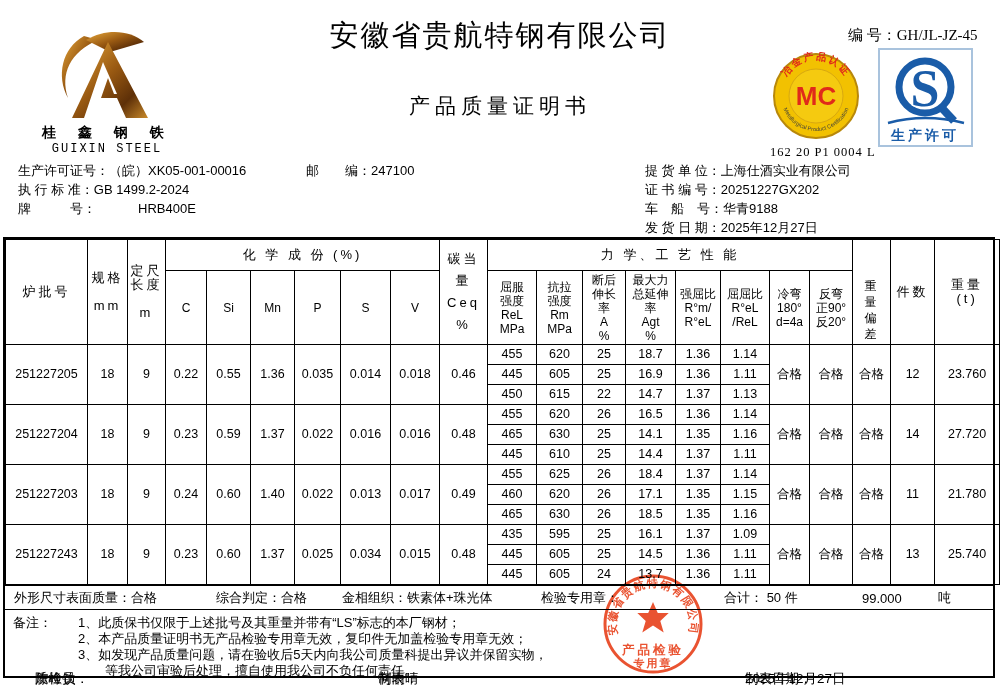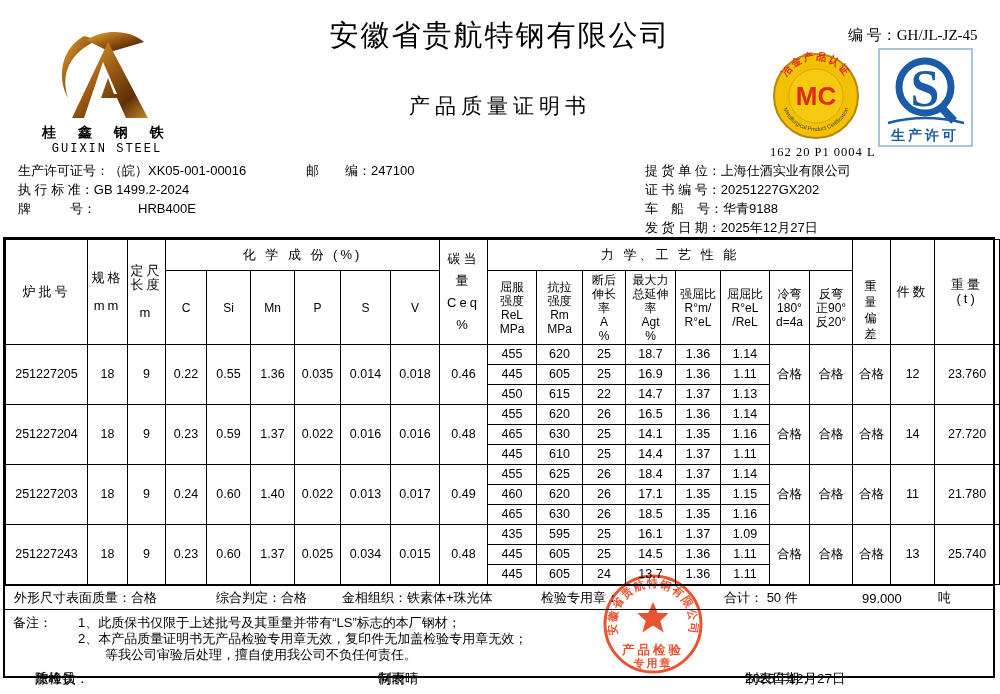--- a/index.html
+++ b/index.html
@@ -386,20 +386,21 @@
     <span class="sum-item" style="left:719px"><span>合计：</span> <span>50 件</span></span>
     <span class="sum-item" style="left:857px">99.000</span>
     <span class="sum-item" style="left:933px">吨</span>
   </div>
 
   <div class="notes">
     <div class="notes-label">备注：</div>
     <div class="notes-lines">
       <div>1、此质保书仅限于上述批号及其重量并带有“LS”标志的本厂钢材；</div>
       <div>2、本产品质量证明书无产品检验专用章无效，复印件无加盖检验专用章无效；</div>
+      <div>3、如发现产品质量问题，请在验收后5天内向我公司质量科提出异议并保留实物，</div>
       <div class="cont">等我公司审验后处理，擅自使用我公司不负任何责任。</div>
     </div>
   </div>
 </div>
 
 <div class="abs footer">
   <span class="f-inspector">
       <span>质检员：</span>
       <span>陈峰钦</span>
     </span>

